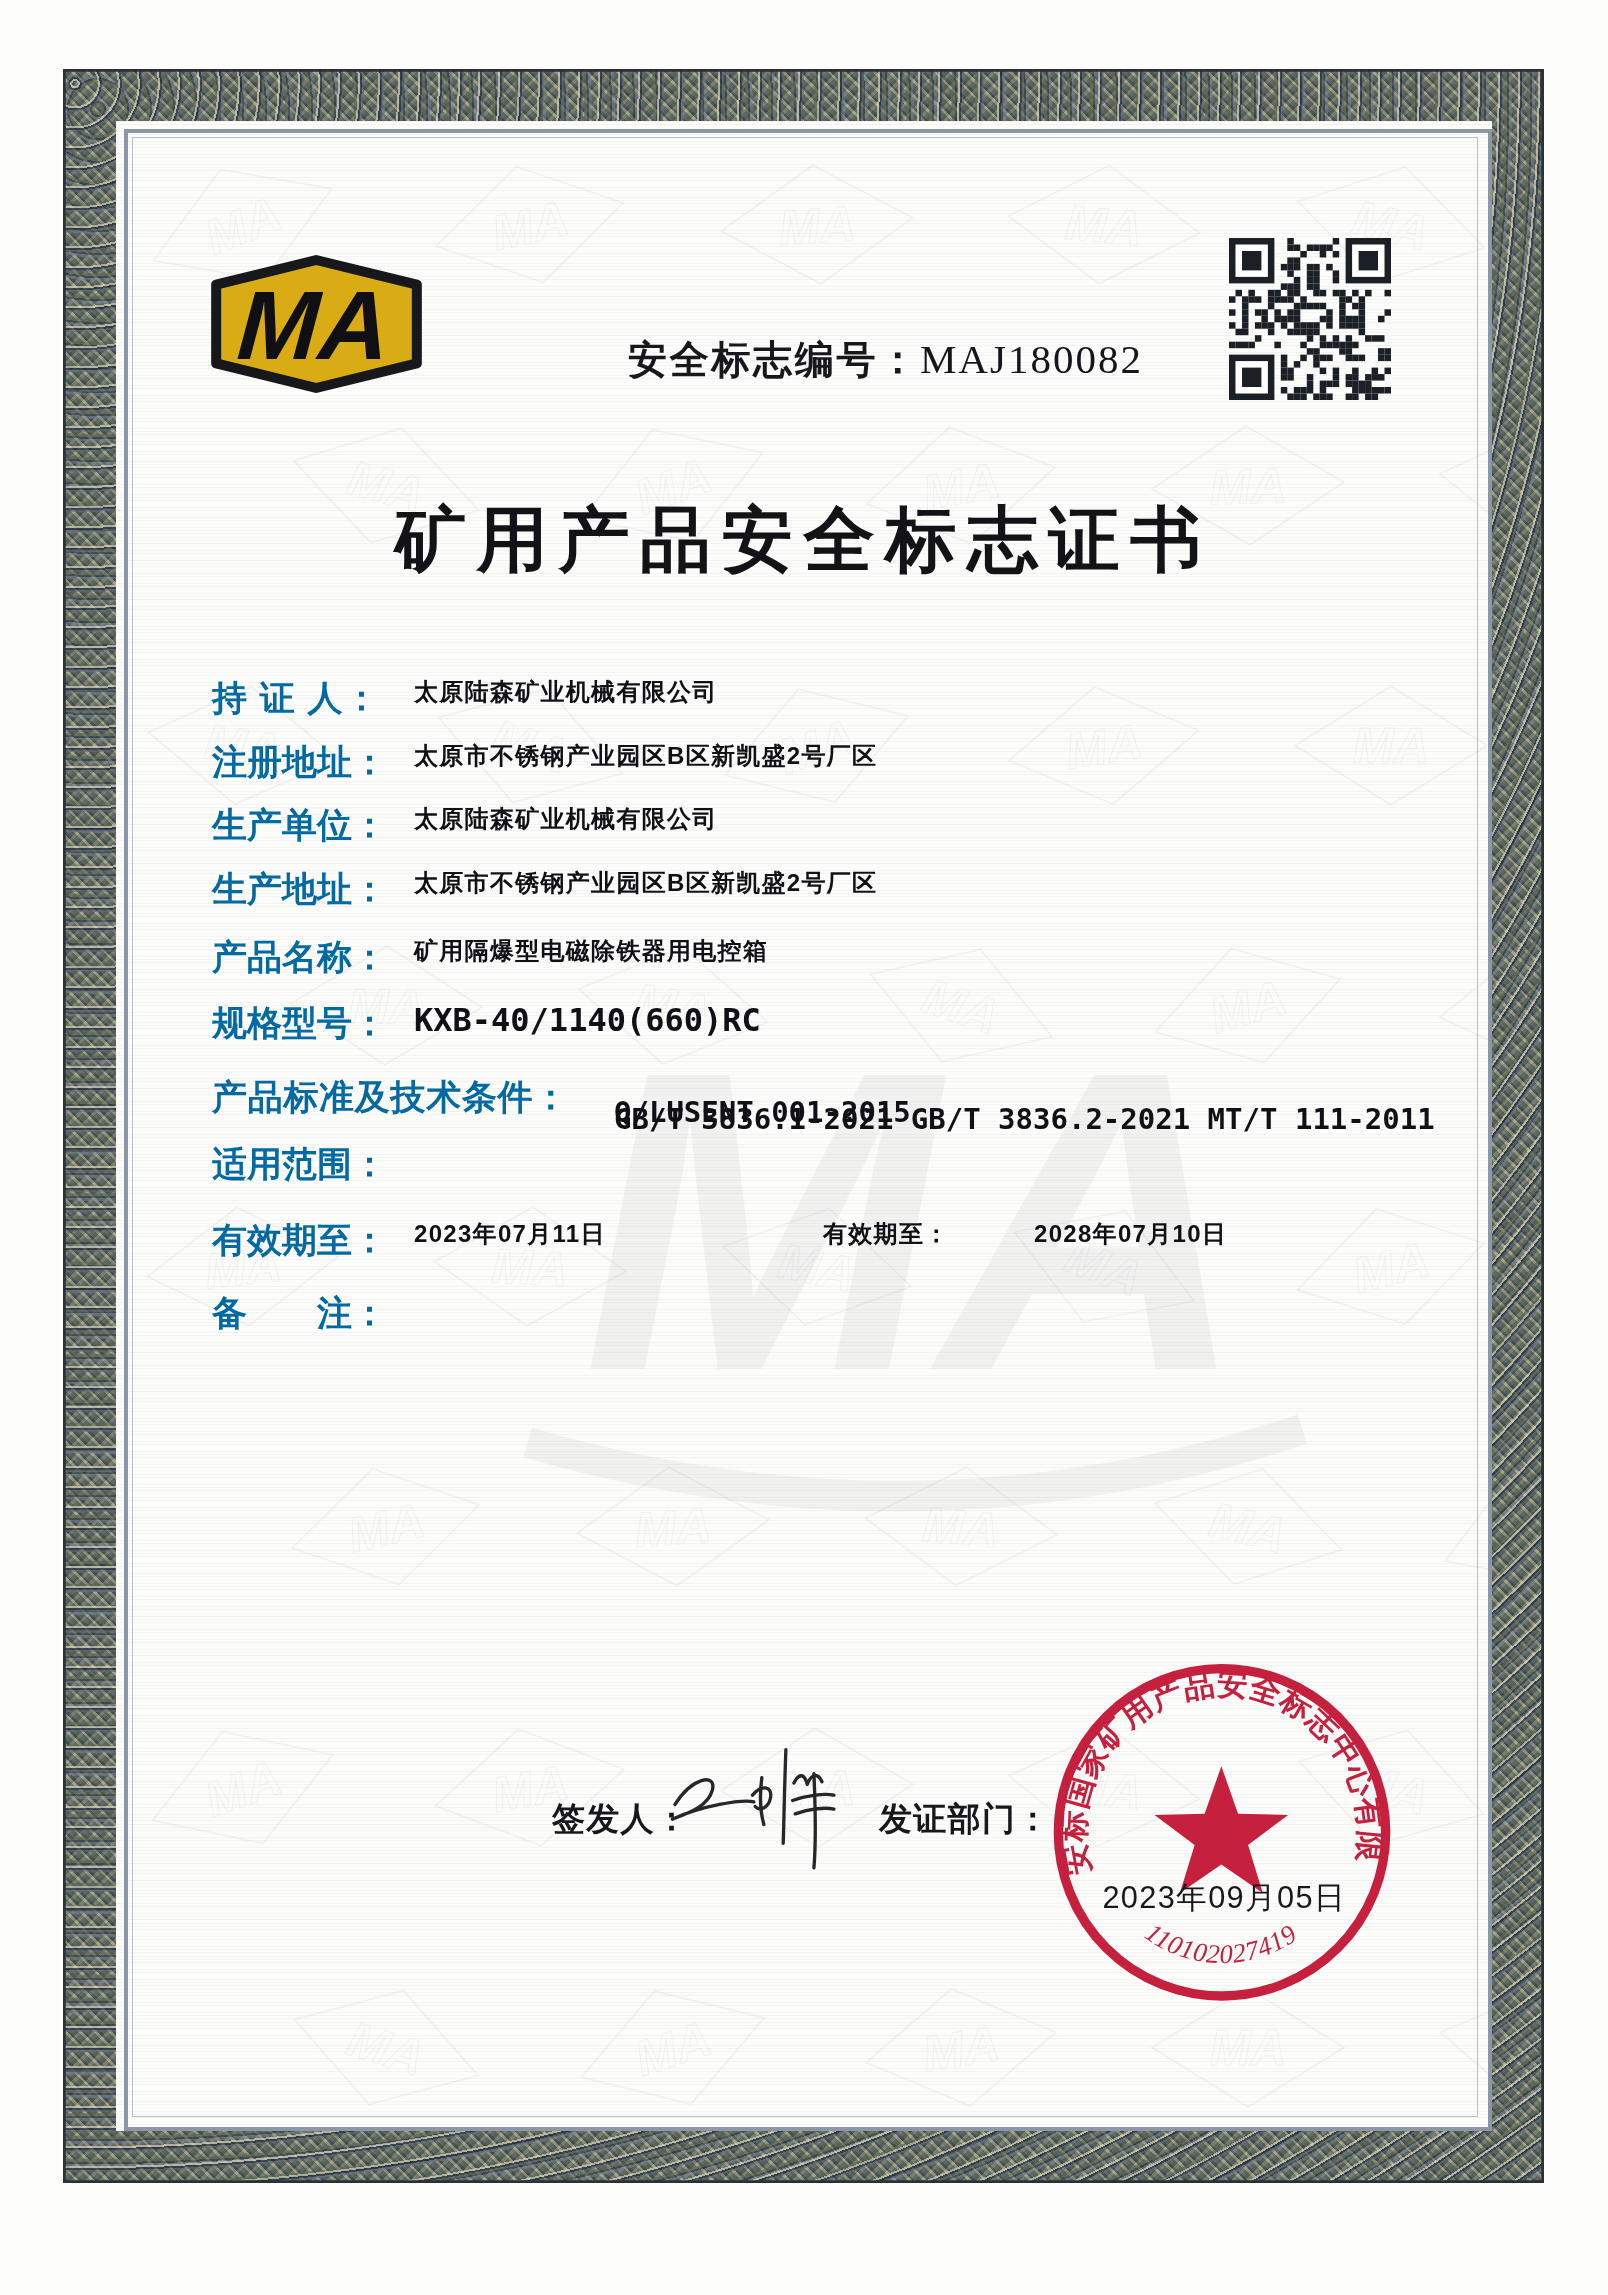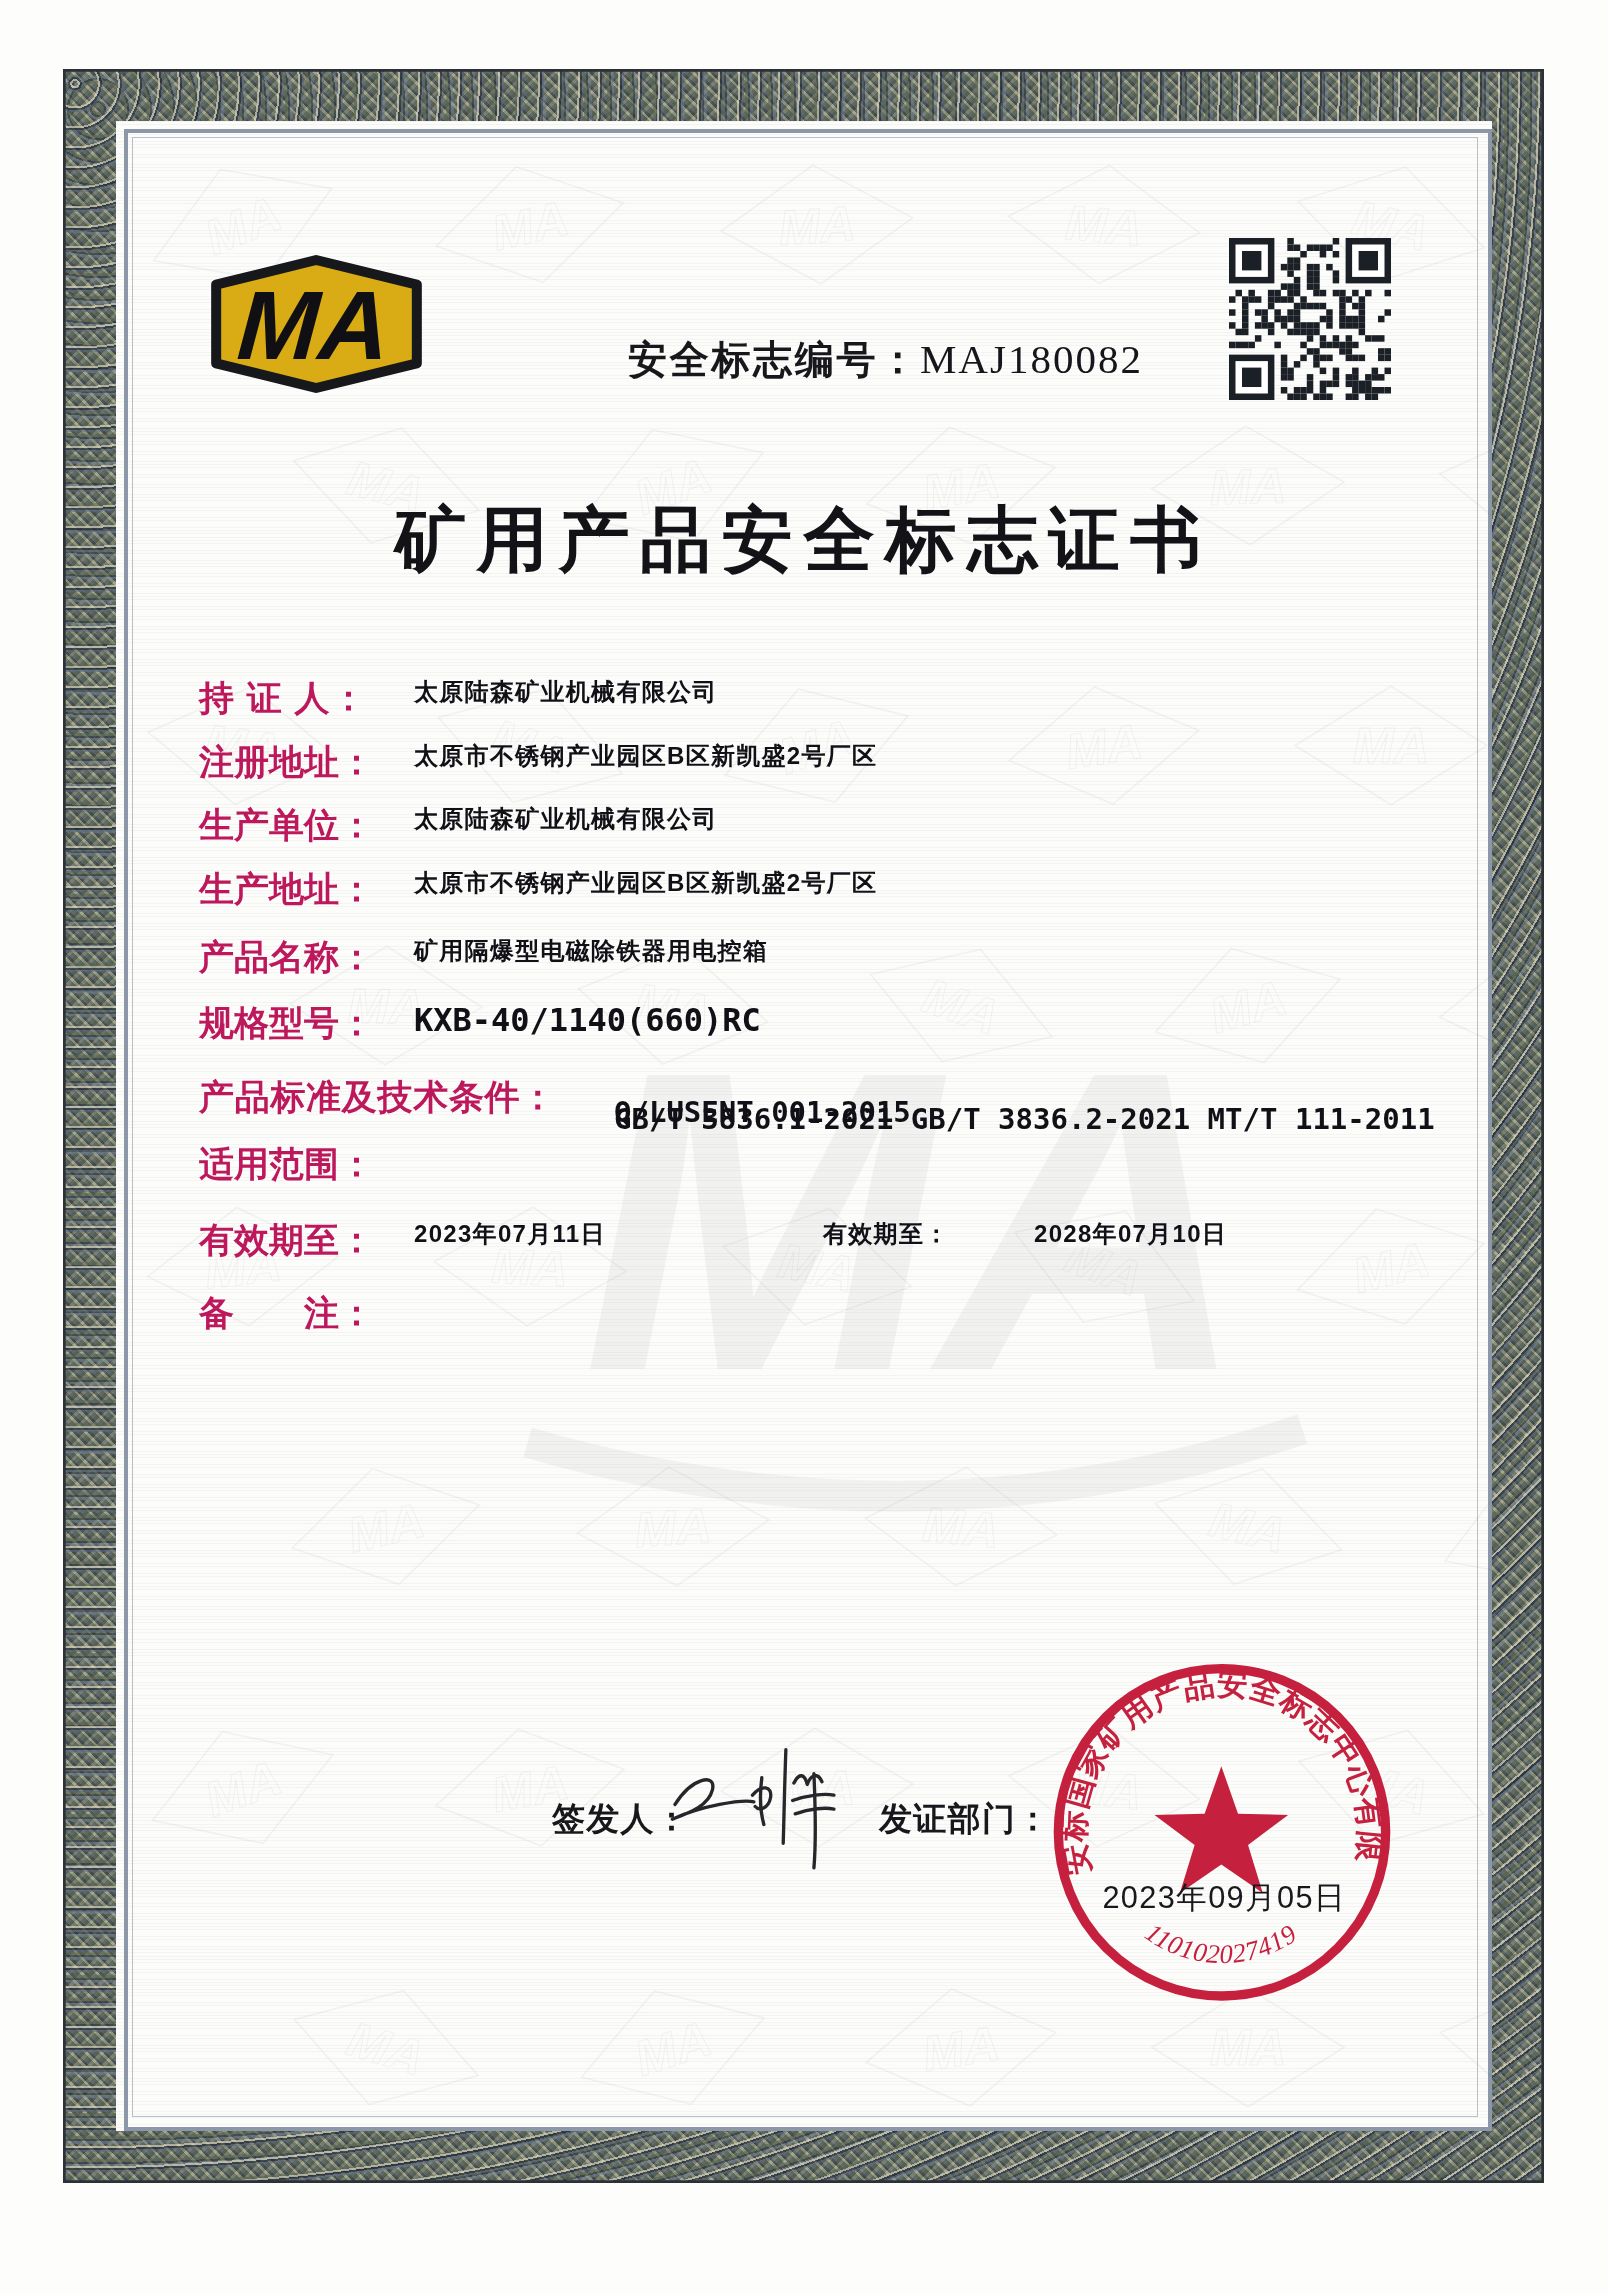--- a/index.html
+++ b/index.html
@@ -38,23 +38,23 @@
   .cert-value{font-family:"Liberation Serif",serif;font-size:41px;letter-spacing:2px;color:#15151b;}
   .qr{position:absolute;left:1229px;top:238px;width:162px;height:162px;}
   
   .doc-title{
     position:absolute;left:63px;top:493px;width:1481px;text-align:center;
     font-family:"Liberation Serif",serif;font-weight:bold;font-size:71px;
     letter-spacing:10.7px;color:#121217;
   }
   
   .flabel{
-    position:absolute;left:199px;width:167px;
+    position:absolute;left:212px;width:167px;
     font-size:35px;font-weight:bold;line-height:1.15;
-    text-align:justify;text-align-last:justify;color:#be185d;white-space:pre;
+    text-align:justify;text-align-last:justify;color:#0369a1;white-space:pre;
   }
   .flabel.wide{width:auto;text-align:left;text-align-last:auto;letter-spacing:0.7px;}
   .fvalue{
     position:absolute;left:414px;
     font-size:24px;font-weight:bold;line-height:1.15;letter-spacing:1.3px;color:#101016;white-space:nowrap;
   }
   .fvalue.mono{font-family:"DejaVu Sans Mono",monospace;letter-spacing:0;}
   .std-line{position:absolute;left:614px;font-family:"DejaVu Sans Mono",monospace;font-size:29px;font-weight:bold;color:#101016;white-space:nowrap;}
   
   .statement{

